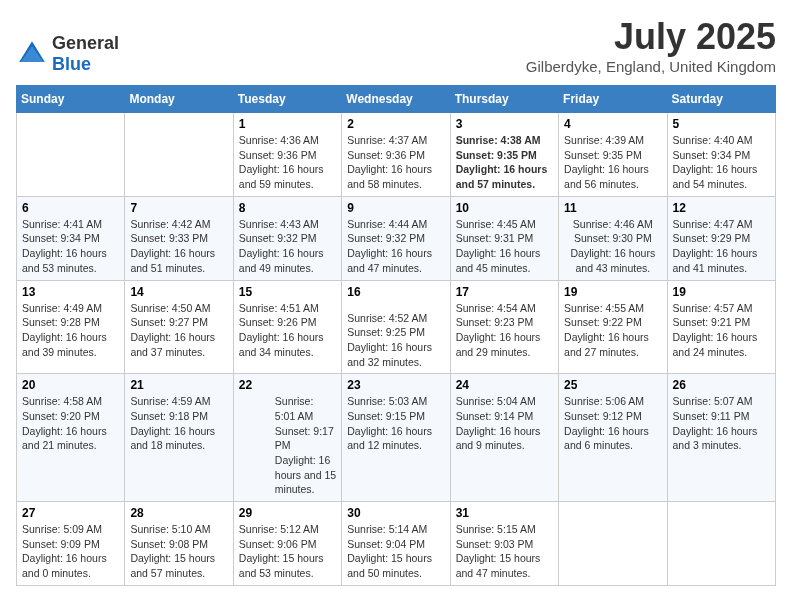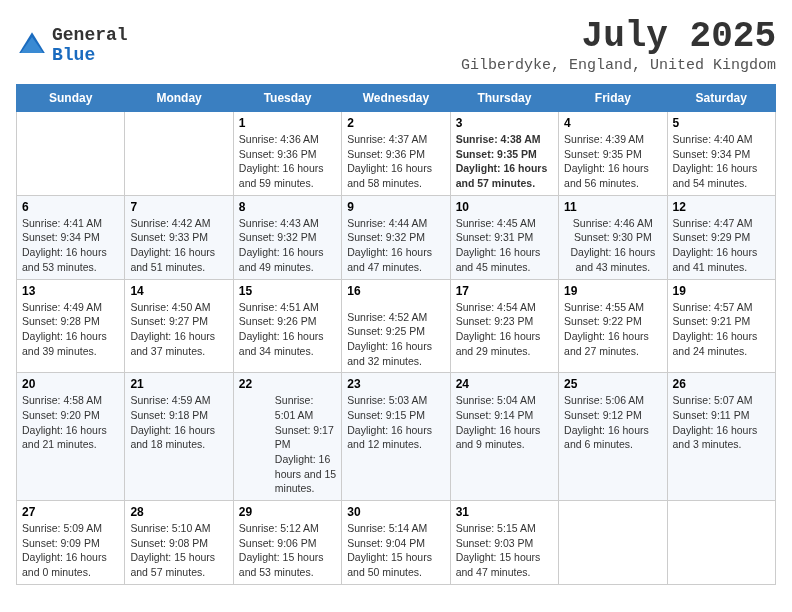--- a/index.html
+++ b/index.html
@@ -6,23 +6,22 @@
     body {
       font-family: Arial, sans-serif;
       background: #fff;
       width: 792px;
       min-height: 612px;
       padding: 16px;
     }
     .header {
       display: flex;
       justify-content: space-between;
-      align-items: center;
+      align-items: flex-end;
       margin-bottom: 10px;
-      font-family: Liberation Mono, monospace;
     }
     .logo {
       display: flex;
       align-items: center;
       gap: 4px;
     }
     .logo-text-general {
       font-size: 18px;
       font-weight: bold;
       color: #333;
@@ -50,21 +49,21 @@
     }
     .calendar {
       width: 100%;
       border-collapse: collapse;
       font-size: 11px;
     }
     .calendar th {
       background: #3a7fc1;
       color: #fff;
       padding: 6px 4px;
-      text-align: center;
+      text-align: left;
       font-size: 12px;
       border: 1px solid #3a7fc1;
     }
     .calendar td {
       border: 1px solid #ccc;
       vertical-align: top;
       padding: 4px 5px;
       width: calc(100% / 7);
       min-height: 80px;
       background: #fff;

